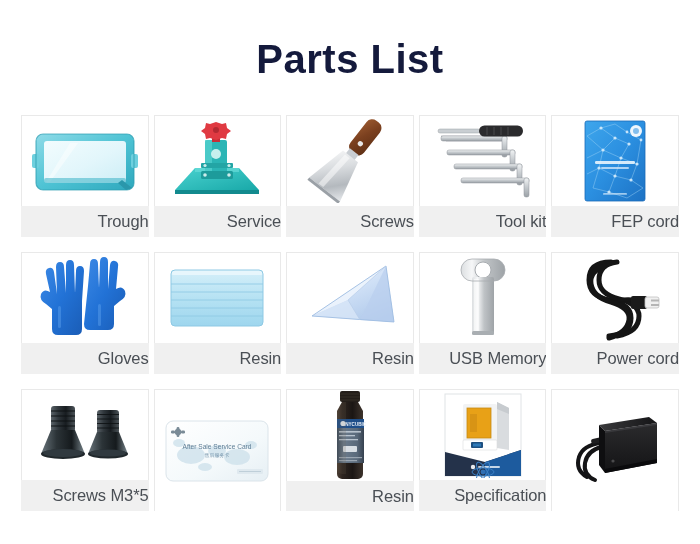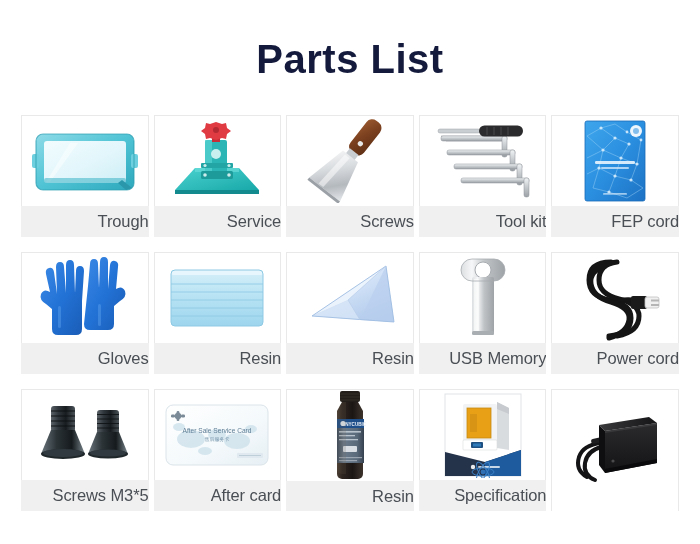--- a/index.html
+++ b/index.html
@@ -437,21 +437,20 @@
             <rect x="10" y="15.6" width="4" height="2.8" rx="1.2"></rect>
           </g>
           <text x="56" y="34" text-anchor="middle" font-family="Liberation Sans, sans-serif" font-size="6.6" fill="#5d7d95">After Sale Service Card</text>
           <text x="56" y="42" text-anchor="middle" font-family="Liberation Sans, sans-serif" font-size="5" fill="#7796ac">售后服务卡</text>
           <rect x="76" y="54" width="26" height="5" rx="1" fill="#dfe9ef"></rect>
           <g stroke="#9fb5c2" stroke-width="0.5">
             <line x1="78" y1="56.5" x2="100" y2="56.5"></line>
           </g>
         </svg>
       </div>
-      <div class="card-label">After card</div>
     </div>
 
     <div class="card">
       <div class="card-img">
         <svg width="58" height="92" viewBox="0 0 58 92">
           <defs>
             <linearGradient id="botG" x1="0" y1="0" x2="1" y2="0">
               <stop offset="0" stop-color="#4a3d33"></stop>
                 <stop offset="0.2" stop-color="#2e2520"></stop>
               <stop offset="0.6" stop-color="#1b1614"></stop>

